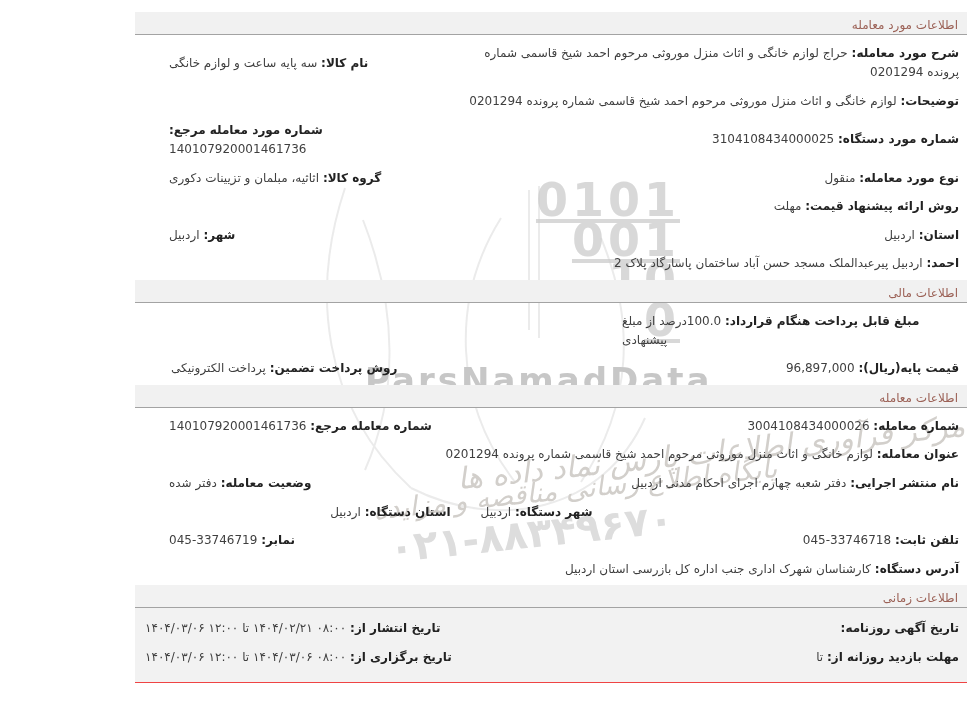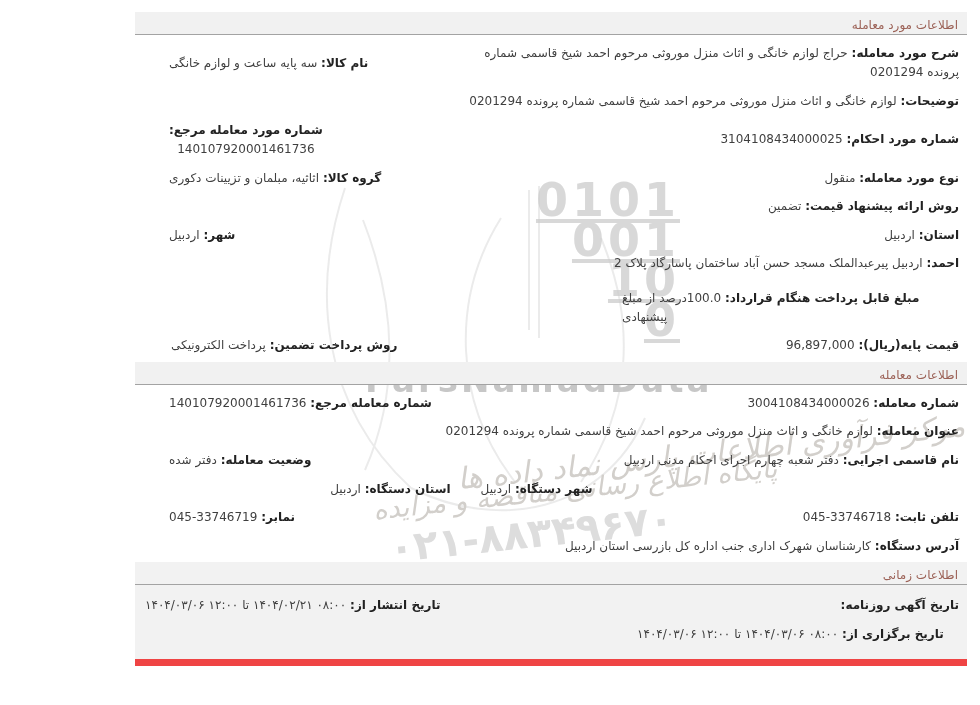--- a/index.html
+++ b/index.html
@@ -35,33 +35,33 @@
   .cols-fin{grid-template-columns:45% 55%;}
   .cols-time{grid-template-columns:40% 60%;}
   .row .cell{padding:5px 2px;line-height:1.55;}
   .row .cell.side{text-align:right;padding-left:4px;padding-right:2px;}
   .cols-main .cell.side{padding-left:28px;}
   .cols-fin  .cell.side{padding-left:30px;text-align:right;}
   .cols-main .cell.side,
   .cols-fin .cell.side,
   .cols-time .cell.side{direction:rtl;}
   .cols-main .cell.side{text-align:left;}
-  .cols-main .cell.side .inner{display:inline-block;text-align:center;}
+  .cols-main .cell.side .inner{display:inline-block;text-align:left;}
   .cols-fin .cell.side{text-align:left;}
   .cols-fin .cell.side .inner{display:inline-block;}
   .cols-time .cell.side{text-align:left;}
   .cols-time .cell.side .inner{display:inline-block;text-align:right;}
   .row.full{grid-template-columns:100%;}
   .lbl{font-weight:bold;color:#222222;}
   .val{color:#3f3f3f;}
   .block-val{display:block;color:#3f3f3f;}
   .r1{min-height:48px;}
   .r-ref{min-height:48px;}
   .std{min-height:24px;}
-  .time-wrap{background:#f2f2f2;border-bottom:7px solid #ef4444;}
+  .time-wrap{background:#f2f2f2;border-bottom:1px solid #ef4444;}
   .time-wrap .sec-head{background:transparent;}
   .time-wrap .sec-body{padding:6px 0 10px 0;}
 
   
   .watermark{
     position:absolute;inset:0;
     z-index:0;
     pointer-events:none;
     overflow:hidden;
   }
@@ -147,21 +147,21 @@
         </div>
       </div>
       <div class="row full std">
         <div class="cell">
           <span class="lbl">توضیحات:</span>
           <span class="val">لوازم خانگی و اثاث منزل موروثی مرحوم احمد شیخ قاسمی شماره پرونده 0201294</span>
         </div>
       </div>
       <div class="row cols-main r-ref">
         <div class="cell">
-          <span class="lbl">شماره مورد احکام:</span>
+          <span class="lbl">شماره مورد دستگاه:</span>
           <span class="val">3104108434000025</span>
         </div>
         <div class="cell side">
           <span class="inner">
             <span class="lbl">شماره مورد معامله مرجع:</span>
             <span class="block-val">140107920001461736</span>
           </span>
         </div>
       </div>
       <div class="row cols-main std">
@@ -172,21 +172,21 @@
         <div class="cell side">
           <span class="inner">
             <span class="lbl">گروه کالا:</span>
             <span class="val">اثاثیه، مبلمان و تزیینات دکوری</span>
           </span>
         </div>
       </div>
       <div class="row full std">
         <div class="cell">
           <span class="lbl">روش ارائه پیشنهاد قیمت:</span>
-          <span class="val">تضمین</span>
+          <span class="val">مهلت</span>
         </div>
       </div>
       <div class="row cols-main std">
         <div class="cell">
           <span class="lbl">استان:</span>
           <span class="val">اردبیل</span>
         </div>
         <div class="cell side">
           <span class="inner">
             <span class="lbl">شهر:</span>
@@ -197,20 +197,23 @@
       <div class="row full std">
         <div class="cell">
           <span class="lbl">احمد:</span>
           <span class="val">اردبیل پیرعبدالملک مسجد حسن آباد ساختمان پاسارگاد پلاک 2</span>
         </div>
       </div>
     </div>
   </section>
 
   <section>
+    <div class="sec-head">
+      <span>اطلاعات مالی</span>
+    </div>
     <div class="sec-body">
       <div class="row cols-fin std">
         <div class="cell side">
           <span class="inner">
             <span class="lbl">مبلغ قابل پرداخت هنگام قرارداد:</span>
             <span class="val">100.0درصد از مبلغ پیشنهادی</span>
           </span>
         </div>
       </div>
       <div class="row cols-fin std">
@@ -246,21 +249,21 @@
         </div>
       </div>
       <div class="row full std">
         <div class="cell">
           <span class="lbl">عنوان معامله:</span>
           <span class="val">لوازم خانگی و اثاث منزل موروثی مرحوم احمد شیخ قاسمی شماره پرونده 0201294</span>
         </div>
       </div>
       <div class="row cols-main std">
         <div class="cell">
-          <span class="lbl">نام قاسمی اجرایی:</span>
+          <span class="lbl">نام منتشر اجرایی:</span>
           <span class="val">دفتر شعبه چهارم اجرای احکام مدنی اردبیل</span>
         </div>
         <div class="cell side">
           <span class="inner">
             <span class="lbl">وضعیت معامله:</span>
             <span class="val">دفتر شده</span>
           </span>
         </div>
       </div>
       <div class="row cols-main std">
@@ -307,20 +310,24 @@
           <span class="val"></span>
         </div>
         <div class="cell side">
           <span class="inner">
             <span class="lbl">تاریخ انتشار از:</span>
             <span class="val">۰۸:۰۰ ۱۴۰۴/۰۲/۲۱ تا ۱۲:۰۰ ۱۴۰۴/۰۳/۰۶</span>
           </span>
         </div>
       </div>
       <div class="row cols-time std">
+        <div class="cell">
+          <span class="lbl">مهلت بازدید روزانه از:</span>
+          <span class="val">تا</span>
+        </div>
         <div class="cell side">
           <span class="inner">
             <span class="lbl">تاریخ برگزاری از:</span>
             <span class="val">۰۸:۰۰ ۱۴۰۴/۰۳/۰۶ تا ۱۲:۰۰ ۱۴۰۴/۰۳/۰۶</span>
           </span>
         </div>
       </div>
     </div>
   </section>
 

